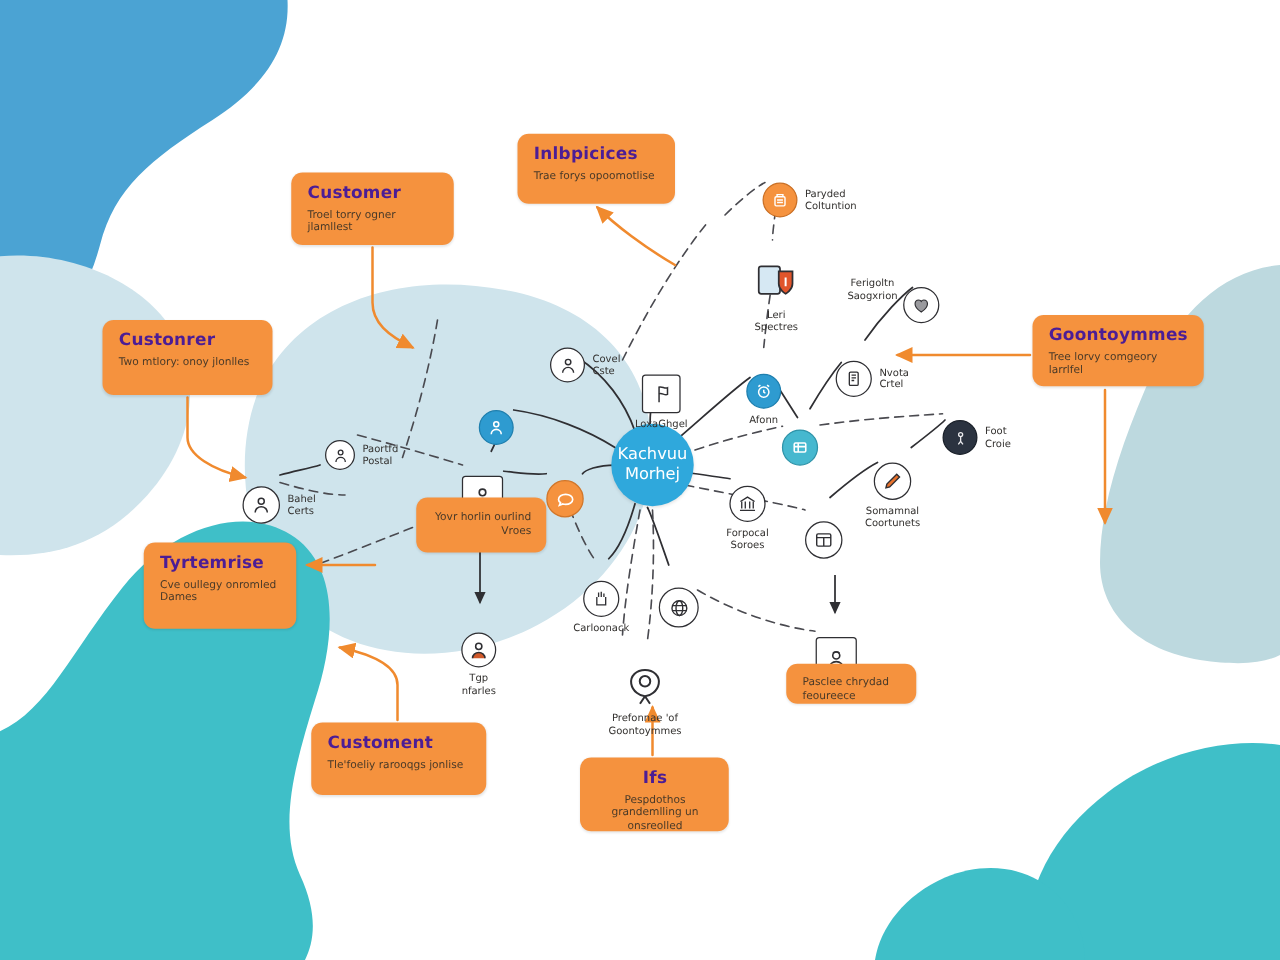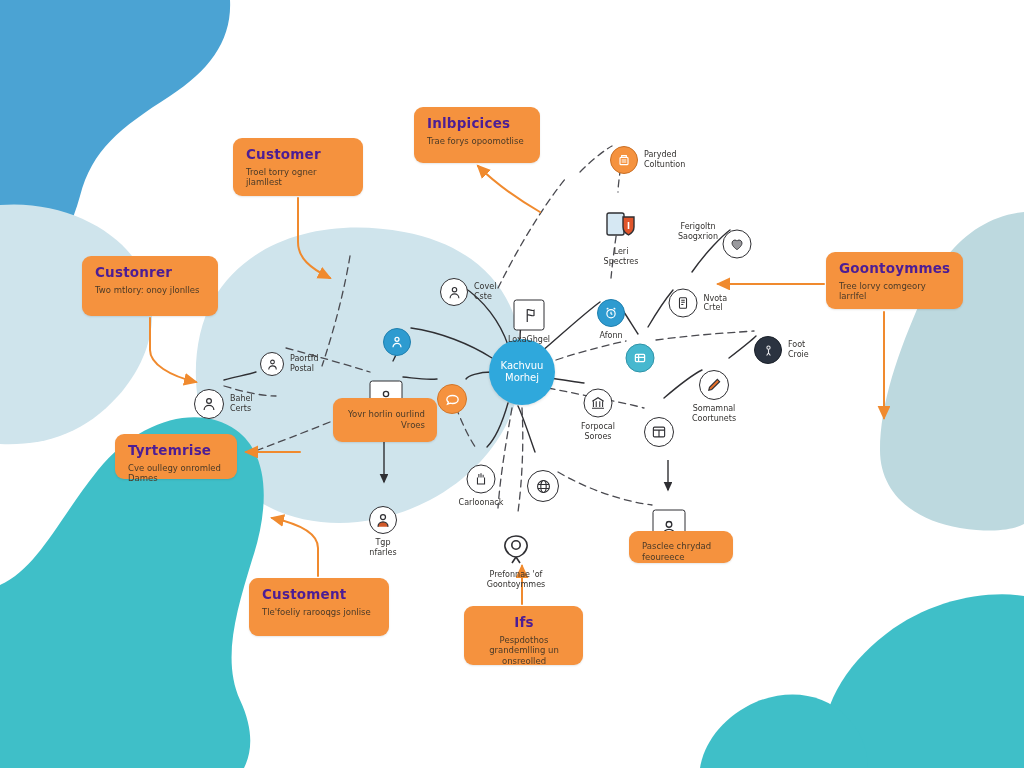--- a/index.html
+++ b/index.html
@@ -110,21 +110,21 @@
     position: absolute;
     transform: translate(-50%, -50%);
     width: 66px; height: 66px;
     border-radius: 50%;
     background: #2FA8DC;
     display: flex;
     flex-direction: column;
     align-items: center;
     justify-content: center;
     color: #ffffff;
-    font-size: 10px;
+    font-size: 13px;
     line-height: 1.25;
     text-align: center;
     box-shadow: 0 1px 3px rgba(0,0,0,0.12);
   }
   .hublabel { white-space: pre-line; }
 </style>
 </head>
 <body>
 
 <div id="stage">
@@ -459,21 +459,21 @@
     <div class="callout" style="left:414px; top:107px; width:126px; height:56px;">
       <span class="ct">Inlbpicices</span>
       <span class="cs">Trae forys opoomotlise</span>
     </div>
 
     <div class="callout" style="left:826px; top:252px; width:137px; height:57px;">
       <span class="ct">Goontoymmes</span>
       <span class="cs">Tree lorvy comgeory larrlfel</span>
     </div>
 
-    <div class="callout" style="left:115px; top:434px; width:122px; height:45px;">
+    <div class="callout" style="left:115px; top:434px; width:122px; height:69px;">
       <span class="ct">Tyrtemrise</span>
       <span class="cs">Cve oullegy onromled
 Dames</span>
     </div>
 
     <div class="callout" style="left:333px; top:398px; width:104px; height:44px; padding-top:11px;">
       <span class="cs" style="margin-top:0;text-align:right;">Yovr horlin ourlind
 Vroes</span>
     </div>
 

